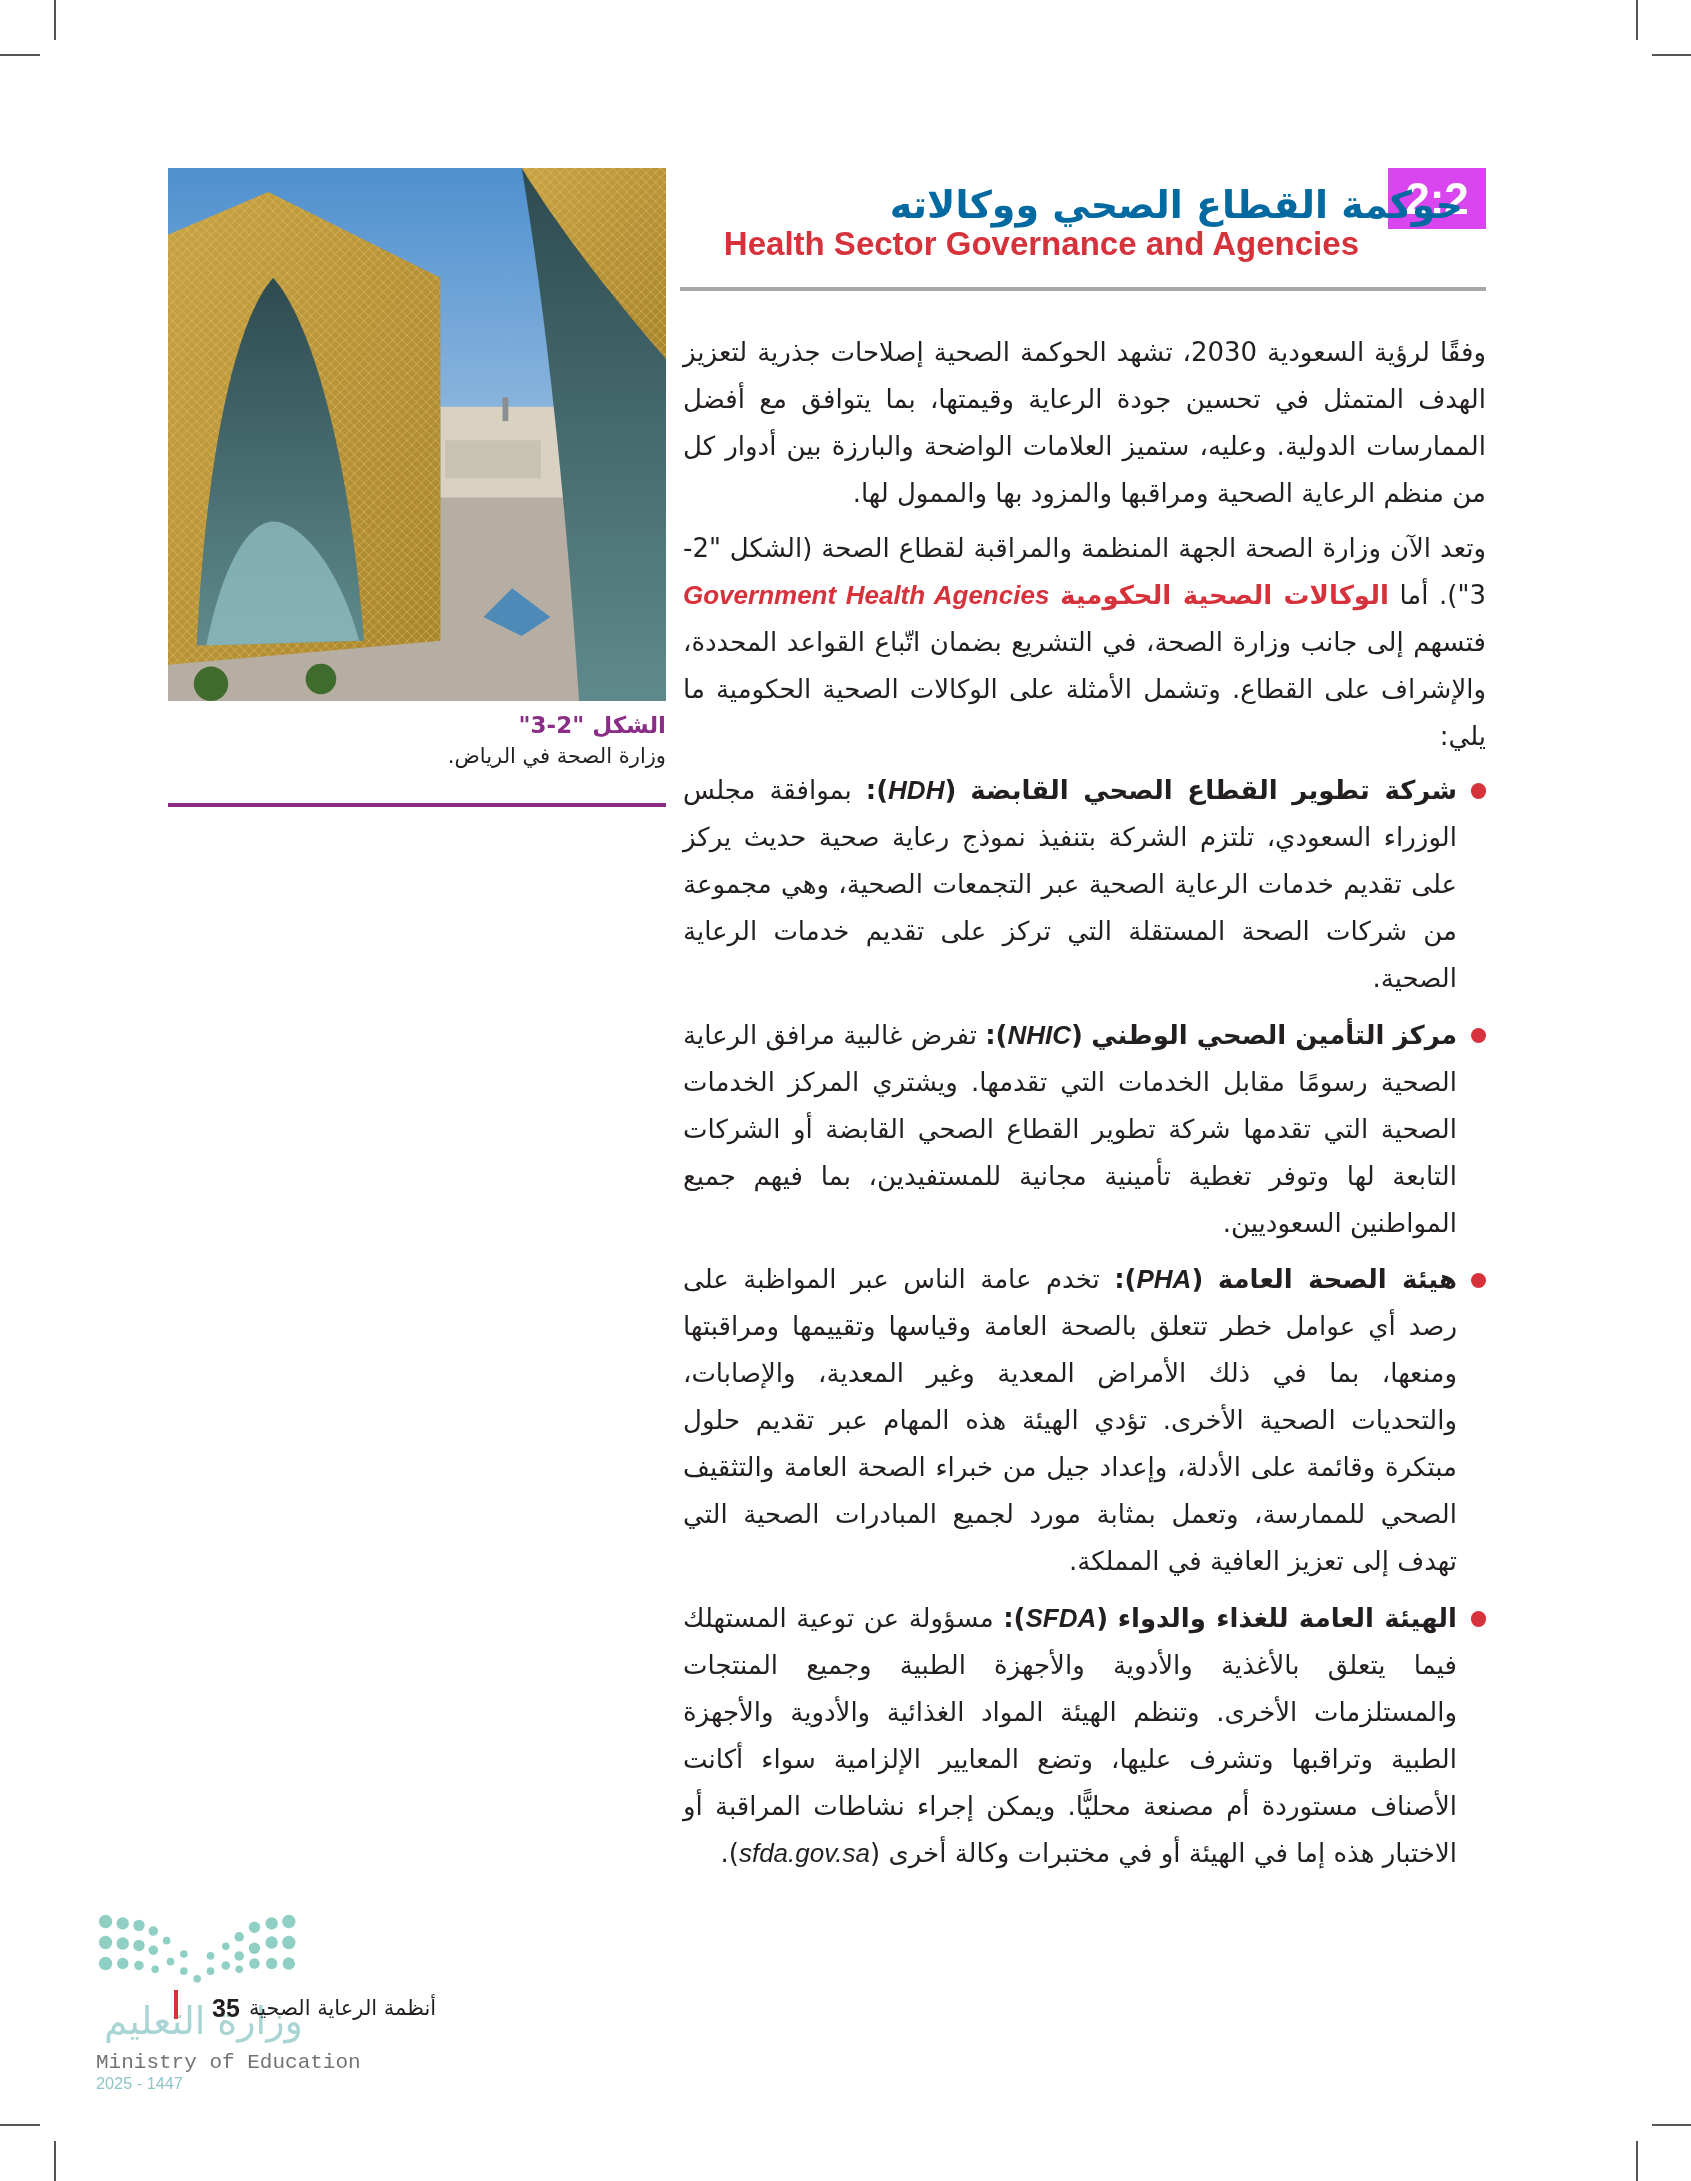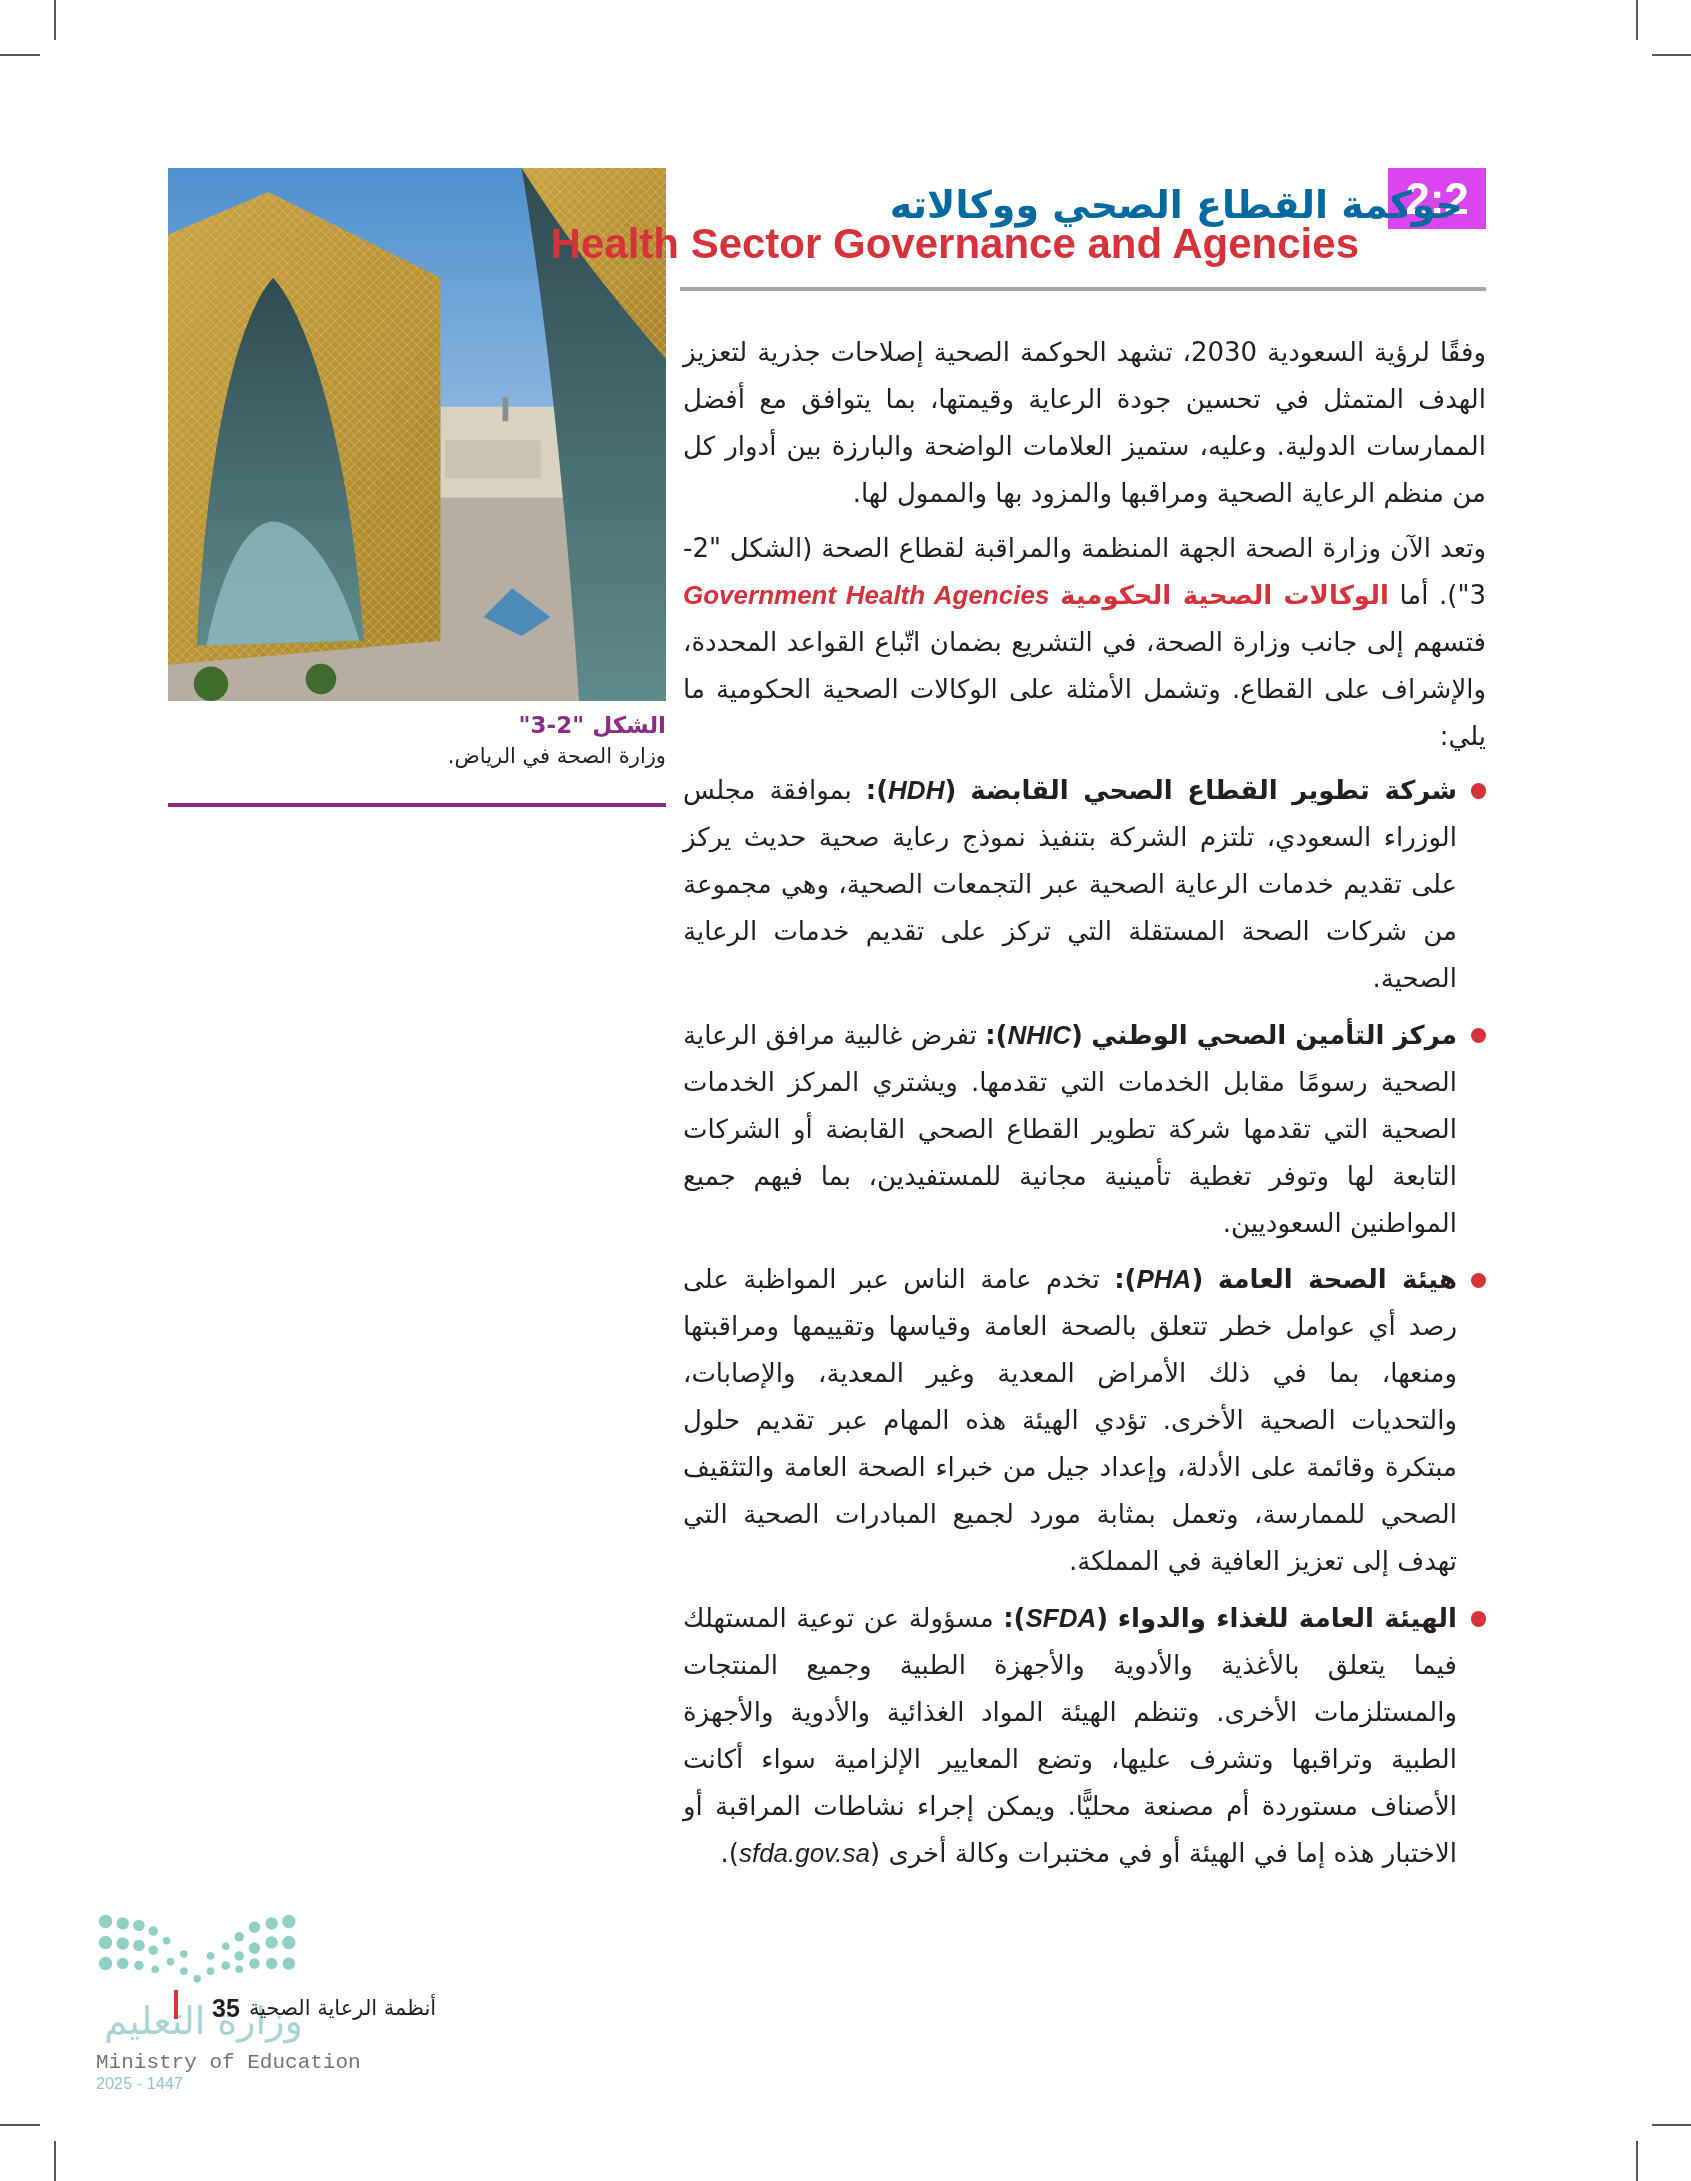--- a/index.html
+++ b/index.html
@@ -11,21 +11,21 @@
   .caption { position: absolute; left: 168px; top: 709px; width: 498px; direction: rtl; text-align: right; }
   .caption .fig { color: #8b2d86; font-weight: bold; font-size: 23px; line-height: 32.5px; }
   .caption .desc { font-size: 21px; line-height: 29px; color: #231f20; }
   .caption-rule { position: absolute; left: 168px; top: 803px; width: 498px; height: 3.8px; background: #8b2d86; }
   .badge { position: absolute; left: 1388px; top: 168px; width: 98px; height: 61px; background: #d946ef;
            color: #fff; font-family: "Liberation Sans", sans-serif; font-weight: bold; font-size: 44px;
            display: flex; align-items: center; justify-content: center; }
   .title-ar { position: absolute; right: 229px; top: 180px; direction: rtl; color: #0369a1; font-weight: bold;
               font-size: 38px; line-height: 50px; white-space: nowrap; }
   .title-en { position: absolute; right: 333px; top: 222px; color: #d6323c; font-weight: bold;
-              font-family: "Liberation Sans", sans-serif; font-size: 42px; line-height: 44px; white-space: nowrap; }
+              font-family: "Liberation Sans", sans-serif; font-size: 33px; line-height: 44px; white-space: nowrap; }
   .title-rule { position: absolute; left: 680px; top: 287px; width: 806px; height: 3.8px; background: #a7a7a7; }
   .body { position: absolute; left: 683px; top: 329px; width: 803px; direction: rtl; text-align: justify;
           font-size: 26px; line-height: 47px; }
   .body p { margin: 0 0 7.6px 0; }
   .hl { color: #d6323c; font-weight: bold; }
   .hl-en { color: #d6323c; font-weight: bold; font-family: "Liberation Sans", sans-serif; }
   ul.agencies { list-style: none; margin: 3.8px 0 0 0; padding: 0; }
   ul.agencies li { position: relative; padding-right: 29px; margin-bottom: 9.6px; }
   ul.agencies li .dot { position: absolute; right: 0; top: 16.3px; width: 15.3px; height: 15.3px; border-radius: 50%; background: #d6323c; }
   ul.agencies li .term { font-weight: bold; }

